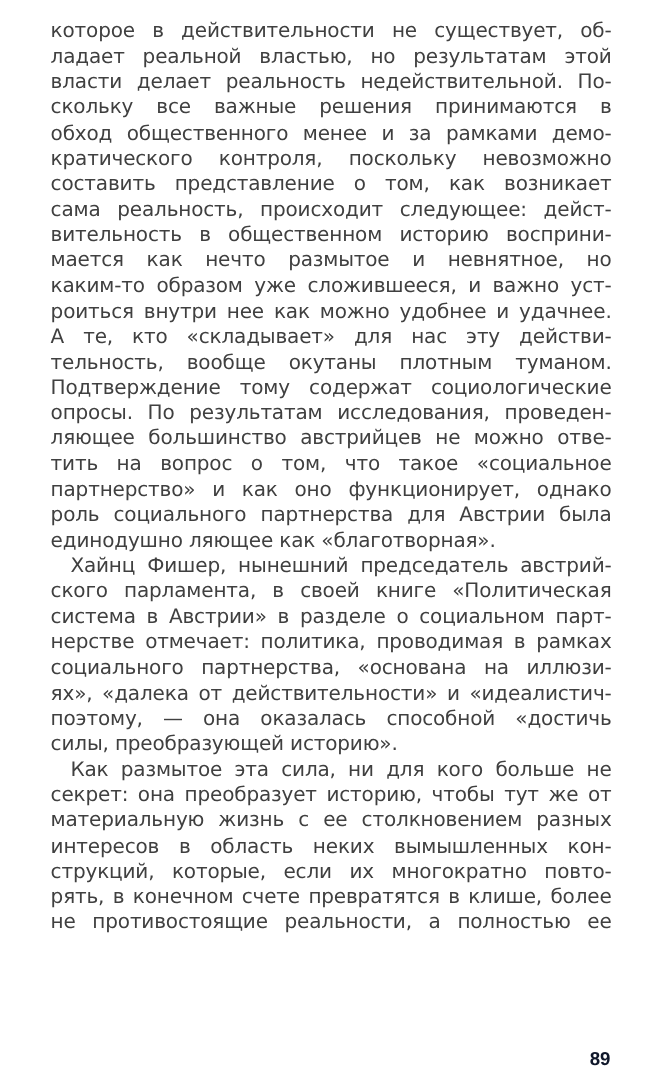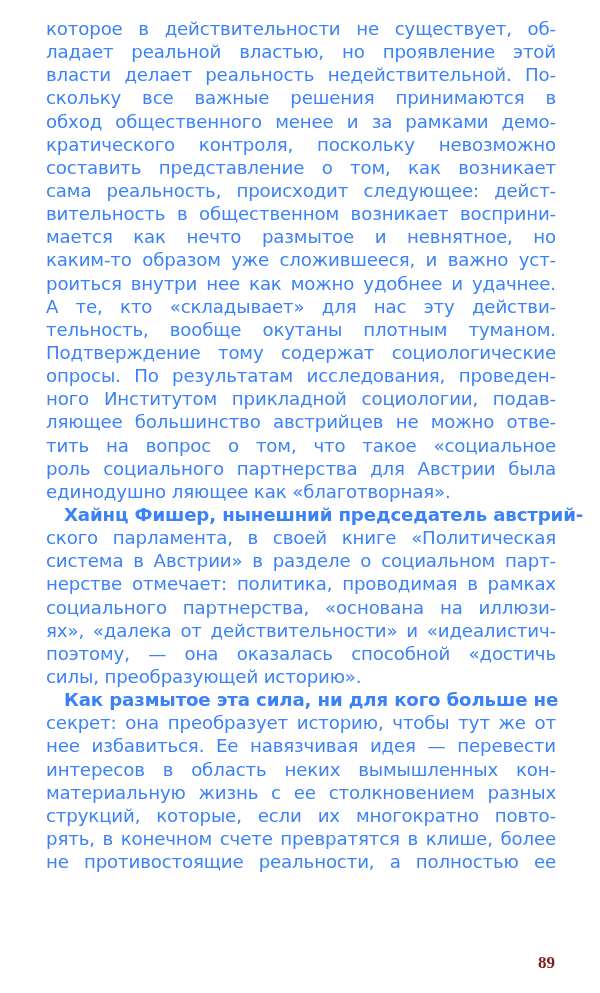--- a/index.html
+++ b/index.html
@@ -2,78 +2,77 @@
 <html><head>
 <meta charset="utf-8">
 <style>
   html, body { margin: 0; padding: 0; background: #ffffff; }
   body { width: 600px; height: 993px; position: relative; overflow: hidden; }
   .page {
     position: absolute; left: 46px; top: 17px; width: 510px;
     font-family: "DejaVu Sans", sans-serif;
     font-size: 18.2px;
     line-height: 23.15px;
-    color: #3b82f6;
+    color: #404040;
     letter-spacing: -0.15px;
   }
   .line {
     display: block; white-space: nowrap;
     text-align: justify; text-align-last: justify;
     height: 23.15px;
   }
   .line.last { text-align-last: left; }
-  .indent { padding-left: 18px; font-weight: bold; }
+  .indent { padding-left: 18px; }
   .page-number {
     position: absolute; right: 45px; top: 953px;
-    font-family: Liberation Serif, serif;
-    font-weight: bold; font-size: 17px; color: #7f1d1d;
+    font-family: Liberation Sans, sans-serif;
+    font-weight: bold; font-size: 17px; color: #0f172a;
   }
 </style>
 </head>
 <body>
 
 <div class="page">
   <div>
     <span class="line">которое в действительности не существует, об-</span>
-    <span class="line">ладает реальной властью, но проявление этой</span>
+    <span class="line">ладает реальной властью, но результатам этой</span>
     <span class="line">власти делает реальность недействительной. По-</span>
     <span class="line">скольку все важные решения принимаются в</span>
     <span class="line">обход общественного менее и за рамками демо-</span>
     <span class="line">кратического контроля, поскольку невозможно</span>
     <span class="line">составить представление о том, как возникает</span>
     <span class="line">сама реальность, происходит следующее: дейст-</span>
-    <span class="line">вительность в общественном возникает восприни-</span>
+    <span class="line">вительность в общественном историю восприни-</span>
     <span class="line">мается как нечто размытое и невнятное, но</span>
     <span class="line">каким-то образом уже сложившееся, и важно уст-</span>
     <span class="line">роиться внутри нее как можно удобнее и удачнее.</span>
     <span class="line">А те, кто «складывает» для нас эту действи-</span>
     <span class="line">тельность, вообще окутаны плотным туманом.</span>
     <span class="line">Подтверждение тому содержат социологические</span>
     <span class="line">опросы. По результатам исследования, проведен-</span>
-    <span class="line">ного Институтом прикладной социологии, подав-</span>
     <span class="line">ляющее большинство австрийцев не можно отве-</span>
     <span class="line">тить на вопрос о том, что такое «социальное</span>
+    <span class="line">партнерство» и как оно функционирует, однако</span>
     <span class="line">роль социального партнерства для Австрии была</span>
     <span class="line last">единодушно ляющее как «благотворная».</span>
   </div>
   <div>
     <span class="line indent">Хайнц Фишер, нынешний председатель австрий-</span>
     <span class="line">ского парламента, в своей книге «Политическая</span>
     <span class="line">система в Австрии» в разделе о социальном парт-</span>
     <span class="line">нерстве отмечает: политика, проводимая в рамках</span>
     <span class="line">социального партнерства, «основана на иллюзи-</span>
     <span class="line">ях», «далека от действительности» и «идеалистич-</span>
     <span class="line">поэтому, — она оказалась способной «достичь</span>
     <span class="line last">силы, преобразующей историю».</span>
   </div>
   <div>
     <span class="line indent">Как размытое эта сила, ни для кого больше не</span>
     <span class="line">секрет: она преобразует историю, чтобы тут же от</span>
-    <span class="line">нее избавиться. Ее навязчивая идея — перевести</span>
+    <span class="line">материальную жизнь с ее столкновением разных</span>
     <span class="line">интересов в область неких вымышленных кон-</span>
-    <span class="line">материальную жизнь с ее столкновением разных</span>
     <span class="line">струкций, которые, если их многократно повто-</span>
     <span class="line">рять, в конечном счете превратятся в клише, более</span>
     <span class="line">не противостоящие реальности, а полностью ее</span>
   </div>
 </div>
 
 <div class="page-number">89</div>
 
 </body></html>

